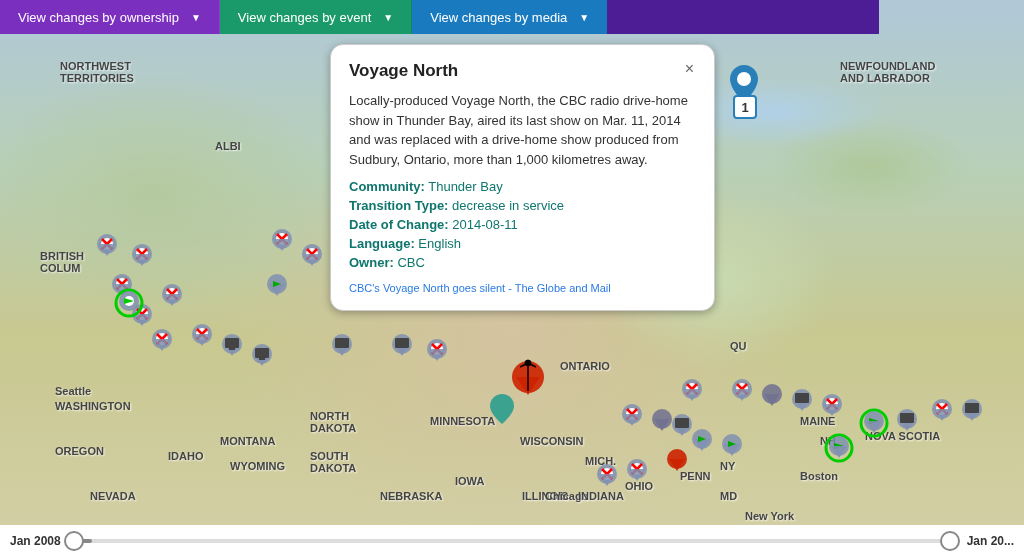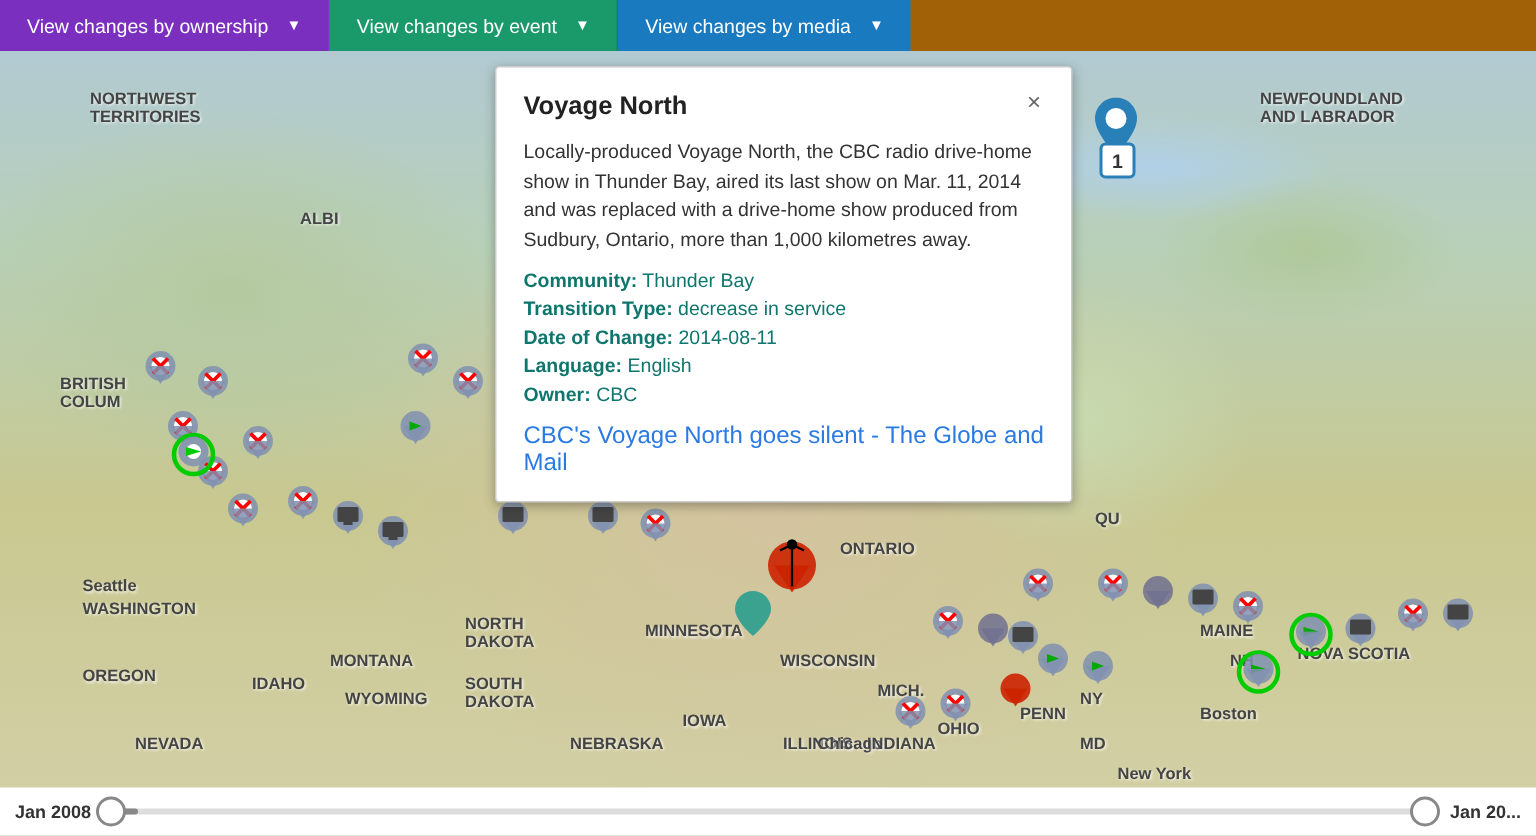--- a/index.html
+++ b/index.html
@@ -34,23 +34,23 @@
       background:
         radial-gradient(ellipse 150px 80px at 55% 42%, #a8c8e8 0%, transparent 60%),
         radial-gradient(ellipse 200px 60px at 75% 20%, #b0d0e8 0%, transparent 60%),
         radial-gradient(ellipse 100px 50px at 65% 15%, #a8c8e8 0%, transparent 60%);
       pointer-events: none;
     }
 
     
     #topbar {
       position: absolute;
-      top: 0; left: 0; width: 1024px;
+      top: 0; left: 0; width: 879px;
       height: 34px;
-      background: #a16207;
+      background: #4c1d95;
       z-index: 100;
       display: flex;
       align-items: flex-start;
     }
 
     .nav-btn {
       height: 34px;
       display: flex;
       align-items: center;
       padding: 0 18px;
@@ -81,21 +81,21 @@
     }
 
     
     #popup {
       position: absolute;
       top: 44px;
       left: 330px;
       width: 385px;
       background: white;
       border: 1px solid #ccc;
-      border-radius: 3px;
+      border-radius: 13px;
       z-index: 200;
       box-shadow: 0 2px 8px rgba(0,0,0,0.3);
       padding: 16px 18px 16px 18px;
     }
 
     #popup-header {
       display: flex;
       justify-content: space-between;
       align-items: flex-start;
       margin-bottom: 10px;
@@ -134,21 +134,21 @@
 
     .popup-readmore {
       font-size: 13px;
       margin-top: 8px;
       color: #333;
     }
 
     .popup-link {
       color: #2a7ae2;
       text-decoration: none;
-      font-size: 16px;
+      font-size: 11px;
       display: block;
       margin-top: 12px;
     }
 
     
     #timeline {
       position: absolute;
       bottom: 0;
       left: 0;
       width: 1024px;
@@ -257,21 +257,21 @@
 <body>
 
 <div id="map-bg">
   <div class="map-land"></div>
   <div class="map-water"></div>
 </div>
 
 <div id="map-labels">
     <div class="map-label" style="top: 60px; left: 60px; white-space: pre;">NORTHWEST
 TERRITORIES</div>
-    <div class="map-label" style="top: 140px; left: 200px; white-space: pre;">ALBI</div>
+    <div class="map-label" style="top: 140px; left: 215px; white-space: pre;">ALBI</div>
     <div class="map-label" style="top: 250px; left: 40px; white-space: pre;">BRITISH
 COLUM</div>
     <div class="map-label" style="top: 410px; left: 310px; white-space: pre;">NORTH
 DAKOTA</div>
     <div class="map-label" style="top: 450px; left: 310px; white-space: pre;">SOUTH
 DAKOTA</div>
     <div class="map-label" style="top: 415px; left: 430px; white-space: pre;">MINNESOTA</div>
     <div class="map-label" style="top: 435px; left: 520px; white-space: pre;">WISCONSIN</div>
     <div class="map-label" style="top: 360px; left: 560px; white-space: pre;">ONTARIO</div>
     <div class="map-label" style="top: 475px; left: 455px; white-space: pre;">IOWA</div>

